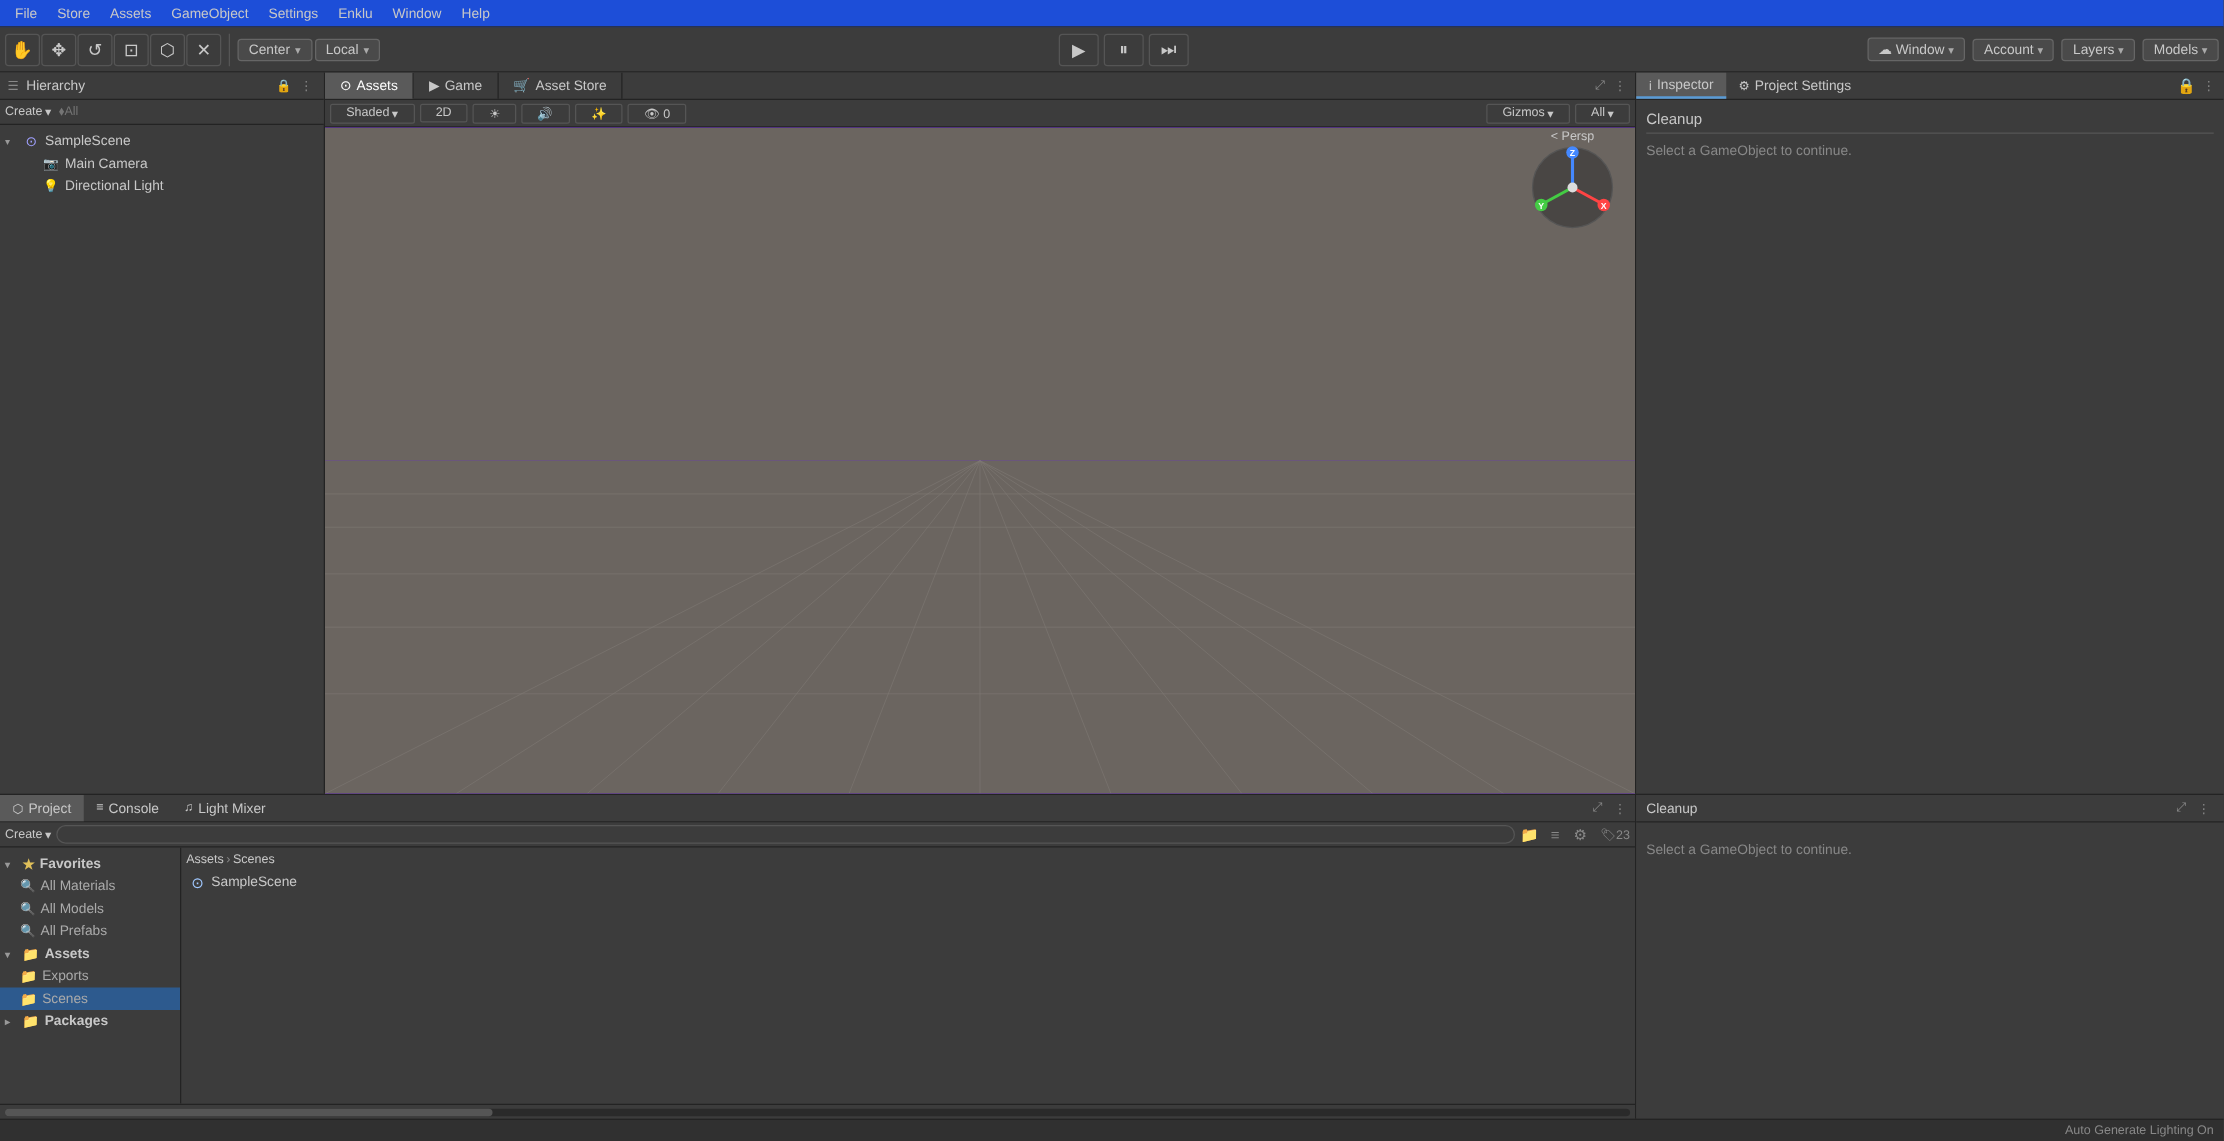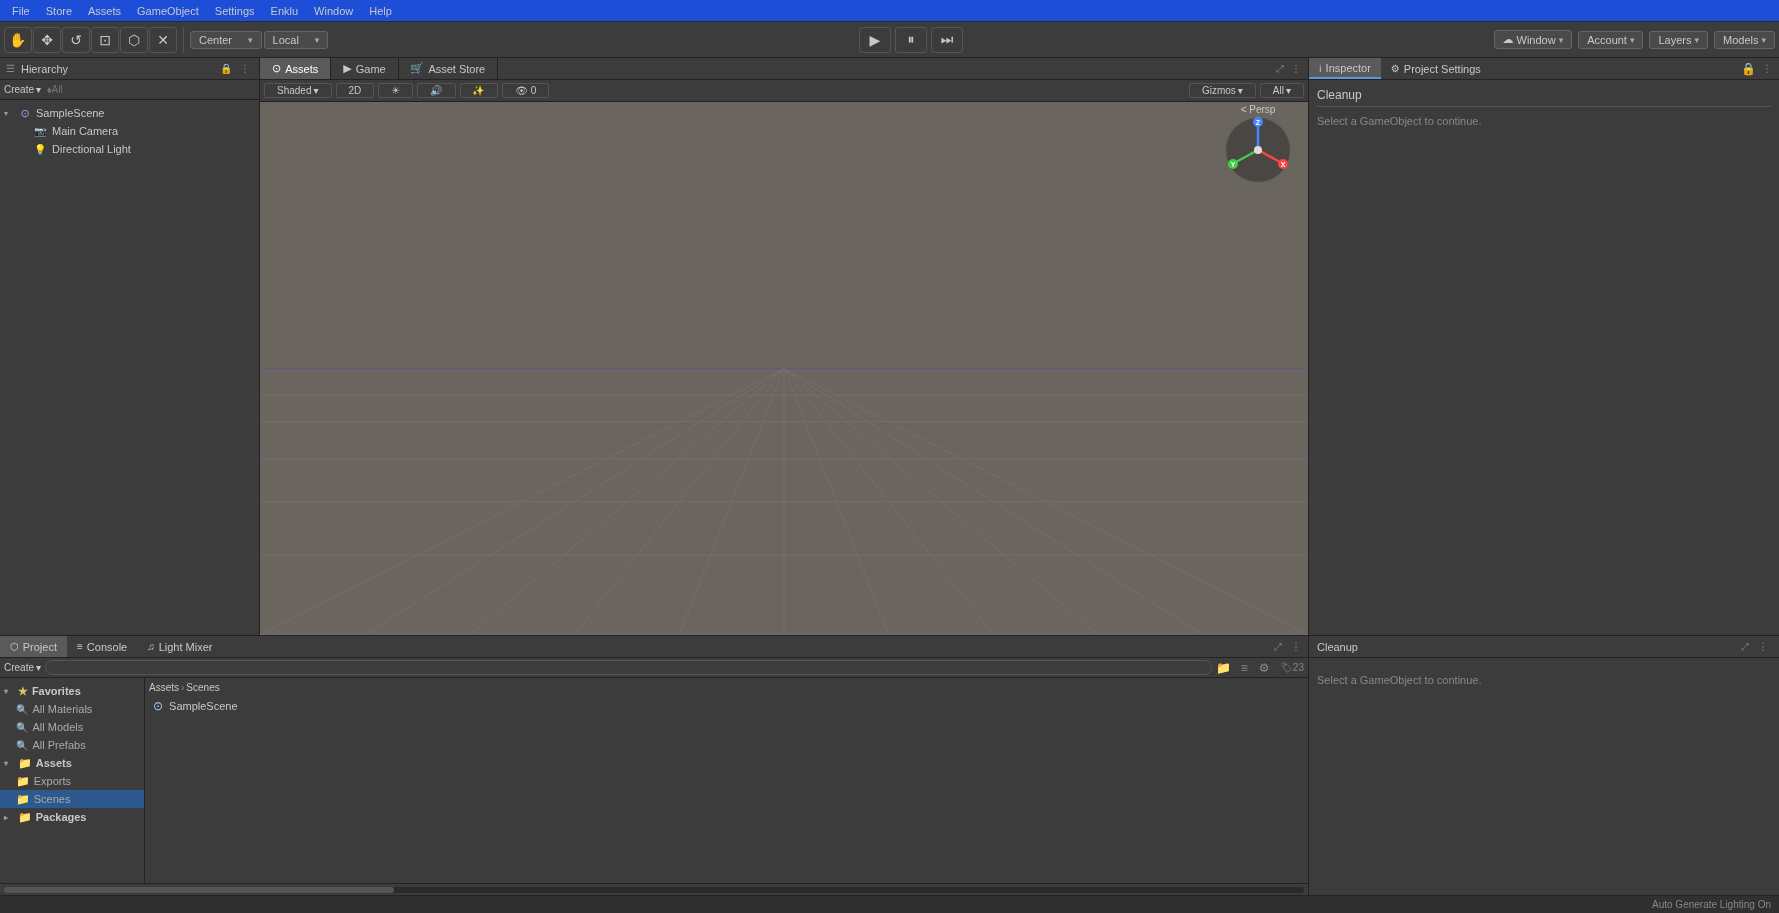--- a/index.html
+++ b/index.html
@@ -106,21 +106,21 @@
     .transform-dropdown {
       background: #4a4a4a;
       border: 1px solid #666;
       border-radius: 3px;
       padding: 2px 8px;
       color: #c8c8c8;
       cursor: pointer;
       font-size: 11px;
       display: flex;
       align-items: center;
-      gap: 16px;
+      gap: 4px;
     }
 
     
     .main-content {
       display: flex;
       flex: 1;
       overflow: hidden;
     }
 
     

